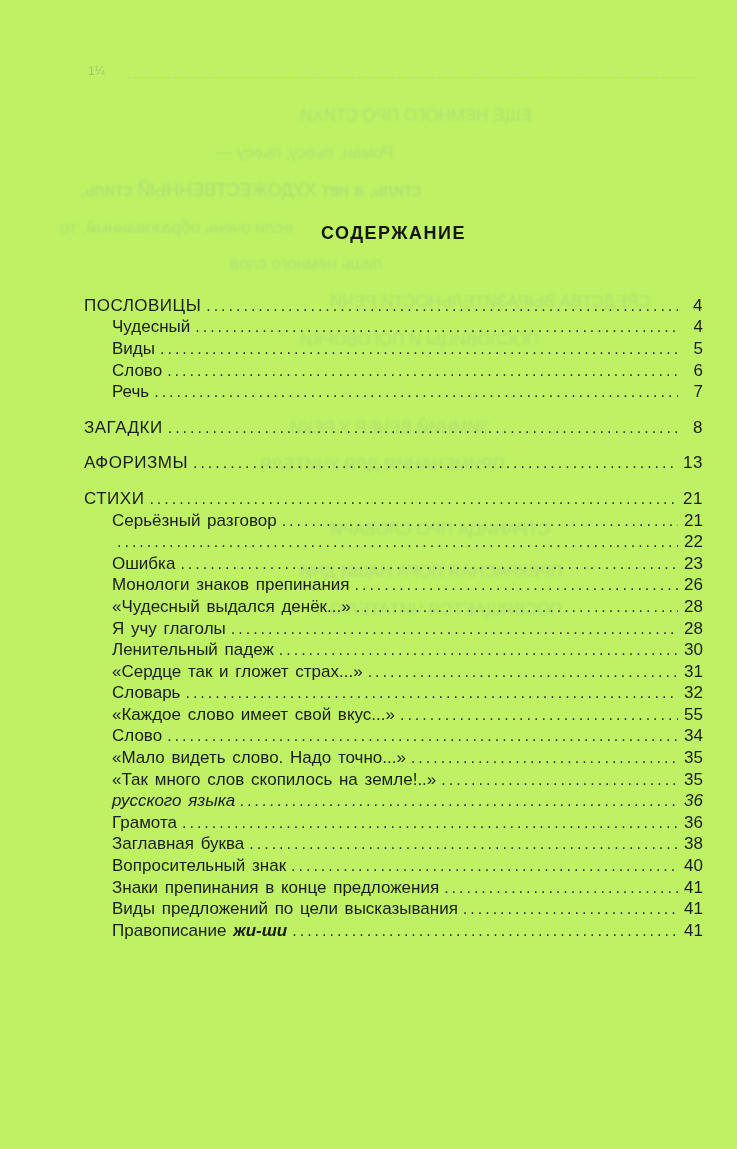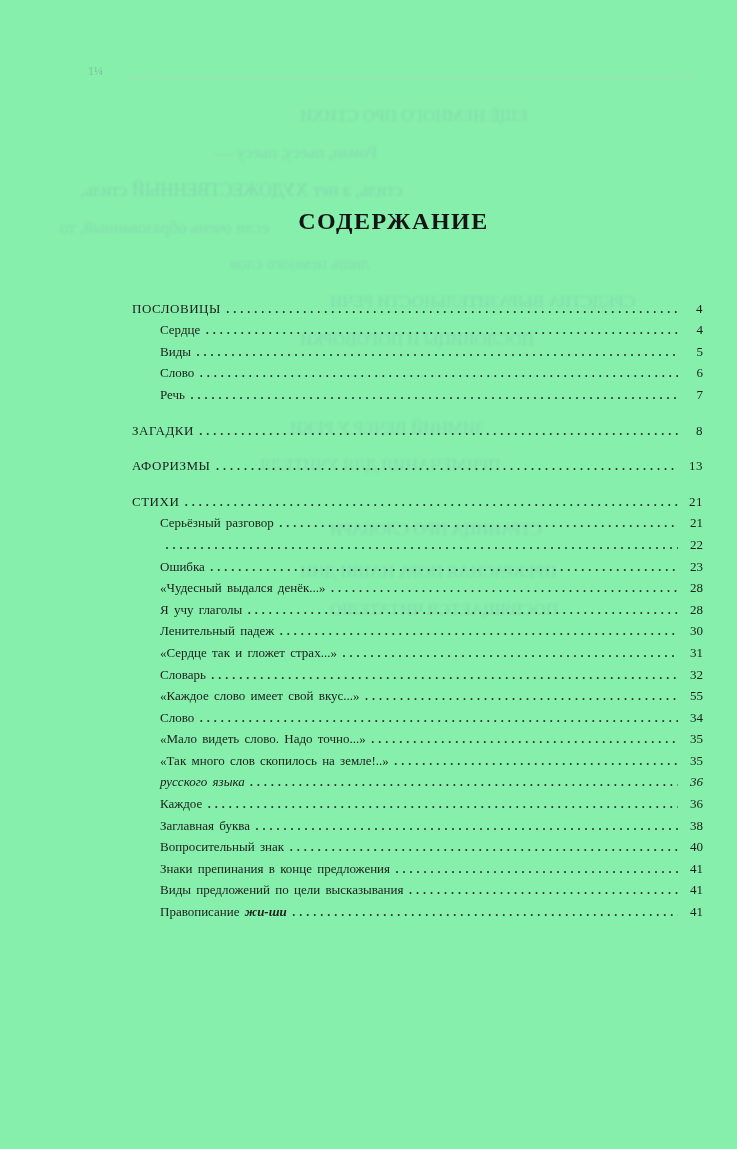--- a/index.html
+++ b/index.html
@@ -4,23 +4,23 @@
 <style>
   html, body {
     margin: 0;
     padding: 0;
     background: #ffffff;
   }
   .page {
     position: relative;
     width: 737px;
     height: 1149px;
-    background: #86efac;
+    background: #bef264;
     overflow: hidden;
-    font-family: Liberation Serif, serif;
+    font-family: Liberation Sans, sans-serif;
     color: #1c1c1c;
   }
 
   
   .top-rule {
     position: absolute;
     top: 77px;
     left: 128px;
     width: 566px;
     border-top: 1px dashed #c6c6c6;
@@ -55,41 +55,40 @@
   .g12 { top: 600px; left: 330px; }
 
   .title-wrap {
     position: absolute;
     top: 208px;
     left: 84px;
     width: 619px;
     text-align: center;
   }
   .title {
-    margin: 0;
-    font-size: 24px;
+    margin: 15px;
+    font-size: 18px;
     font-weight: bold;
     letter-spacing: 1.5px;
     color: #151515;
   }
 
   .toc {
     position: absolute;
     top: 281px;
     left: 84px;
     width: 619px;
   }
   .row {
     display: flex;
-    align-items: flex-end;
+    align-items: center;
     height: 21.6px;
-    font-size: 13px;
+    font-size: 17px;
     word-spacing: 2px;
     white-space: nowrap;
-    margin-left: 48px;
   }
   .row.section {
     margin-top: 14px;
     letter-spacing: 0.5px;
   }
   .row.sub { padding-left: 28px; }
   .row.it-head { margin-top: 13px; font-style: italic; }
   .row.it-cont { font-style: italic; }
   .lbl { flex: 0 0 auto; }
   .lbl .em { font-weight: bold; font-style: italic; }
@@ -136,21 +135,21 @@
     <h1 class="title">СОДЕРЖАНИЕ</h1>
   </div>
 
   <div class="toc" id="toc-list">
       <div class="row section">
         <span class="lbl">ПОСЛОВИЦЫ</span>
         <span class="leader"></span>
         <span class="pg">4</span>
       </div>
       <div class="row sub">
-        <span class="lbl">Сердце</span>
+        <span class="lbl">Чудесный</span>
         <span class="leader"></span>
         <span class="pg">4</span>
       </div>
       <div class="row sub">
         <span class="lbl">Виды</span>
         <span class="leader"></span>
         <span class="pg">5</span>
       </div>
       <div class="row sub">
         <span class="lbl">Слово</span>
@@ -183,20 +182,25 @@
         <span class="pg">21</span>
       </div>
       <div class="row sub">
         <span class="leader"></span>
         <span class="pg">22</span>
       </div>
       <div class="row sub">
         <span class="lbl">Ошибка</span>
         <span class="leader"></span>
         <span class="pg">23</span>
+      </div>
+      <div class="row sub">
+        <span class="lbl">Монологи знаков препинания</span>
+        <span class="leader"></span>
+        <span class="pg">26</span>
       </div>
       <div class="row sub">
         <span class="lbl">«Чудесный выдался денёк...»</span>
         <span class="leader"></span>
         <span class="pg">28</span>
       </div>
       <div class="row sub">
         <span class="lbl">Я учу глаголы</span>
         <span class="leader"></span>
         <span class="pg">28</span>
@@ -235,21 +239,21 @@
         <span class="lbl">«Так много слов скопилось на земле!..»</span>
         <span class="leader"></span>
         <span class="pg">35</span>
       </div>
       <div class="row it-cont sub">
         <span class="lbl">русского языка</span>
         <span class="leader"></span>
         <span class="pg">36</span>
       </div>
       <div class="row sub">
-        <span class="lbl">Каждое</span>
+        <span class="lbl">Грамота</span>
         <span class="leader"></span>
         <span class="pg">36</span>
       </div>
       <div class="row sub">
         <span class="lbl">Заглавная буква</span>
         <span class="leader"></span>
         <span class="pg">38</span>
       </div>
       <div class="row sub">
         <span class="lbl">Вопросительный знак</span>

